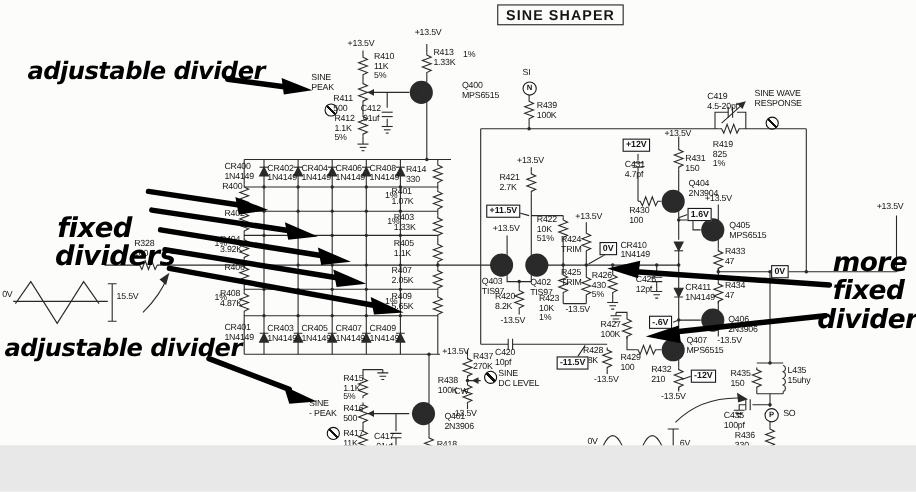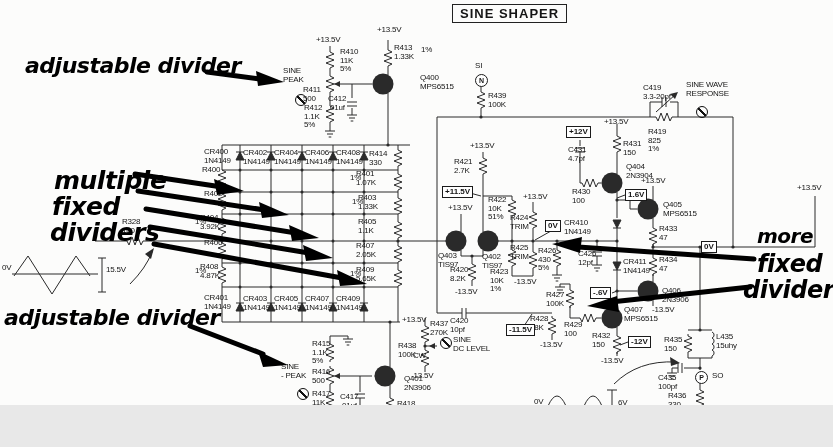--- a/index.html
+++ b/index.html
@@ -285,21 +285,21 @@
   <div class="lbl" style="left:421px;top:46px">1%</div>
   <div class="lbl" style="left:420px;top:74px">Q400
 MPS6515</div>
 
   <div class="lbl" style="left:475px;top:62px">SI</div>
   <div class="pin" style="left:475px;top:74px">N</div>
   <div class="lbl" style="left:488px;top:92px">R439
 100K</div>
 
   <div class="lbl" style="left:643px;top:84px">C419
-3.3-20pf</div>
+4.5-20pf</div>
   <div class="lbl" style="left:686px;top:81px">SINE WAVE
 RESPONSE</div>
   <div class="adj" style="left:696px;top:106px"></div>
   <div class="lbl" style="left:648px;top:128px">R419
 825
 1%</div>
 
   <div class="vbox" style="left:566px;top:126px">+12V</div>
   <div class="lbl" style="left:604px;top:118px">+13.5V</div>
   <div class="lbl" style="left:568px;top:146px">C431
@@ -447,44 +447,43 @@
   <div class="vbox" style="left:506px;top:324px">-11.5V</div>
   <div class="lbl" style="left:530px;top:315px">R428
 18K</div>
   <div class="lbl" style="left:540px;top:341px">-13.5V</div>
   <div class="lbl" style="left:564px;top:321px">R429
 100</div>
   <div class="lbl" style="left:624px;top:306px">Q407</div>
   <div class="lbl" style="left:624px;top:315px">MPS6515</div>
   <div class="lbl" style="left:652px;top:306px">-13.5V</div>
   <div class="lbl" style="left:592px;top:332px">R432
-150</div>
+210</div>
   <div class="vbox" style="left:628px;top:336px">-12V</div>
   <div class="lbl" style="left:601px;top:357px">-13.5V</div>
 
   <div class="lbl" style="left:664px;top:336px">R435
 150</div>
   <div class="lbl" style="left:716px;top:333px">L435
 15uhy</div>
   <div class="lbl" style="left:658px;top:374px">C435
 100pf</div>
   <div class="lbl" style="left:668px;top:392px">R436
 330</div>
   <div class="pin" style="left:695px;top:371px">P</div>
   <div class="lbl" style="left:712px;top:372px">SO</div>
 
   <div class="lbl" style="left:534px;top:398px">0V</div>
   <div class="lbl" style="left:618px;top:399px">6V</div>
 
   <div class="ann" style="left:25px;top:53px;font-size:22px">adjustable divider</div>
-  <div class="ann" style="left:54px;top:166px;font-size:25px">multiple</div>
   <div class="ann" style="left:52px;top:192px;font-size:25px">fixed</div>
   <div class="ann" style="left:50px;top:218px;font-size:25px">dividers</div>
   <div class="ann" style="left:4px;top:305px;font-size:22px">adjustable divider</div>
-  <div class="ann" style="left:757px;top:224px;font-size:20px">more</div>
+  <div class="ann" style="left:757px;top:224px;font-size:24px">more</div>
   <div class="ann" style="left:757px;top:250px;font-size:24px">fixed</div>
   <div class="ann" style="left:743px;top:276px;font-size:24px">dividers</div>
 
   <svg id="arrows" width="833" height="447">
     <line x1="207" y1="72" x2="260" y2="79"></line>
       <polygon points="284,82 256,71 258,86"></polygon>
     <line x1="135" y1="174" x2="222" y2="187"></line>
       <polygon points="244,191 214,179 217,195"></polygon>
     <line x1="138" y1="191" x2="265" y2="210"></line>
       <polygon points="289,215 259,202 262,218"></polygon>

